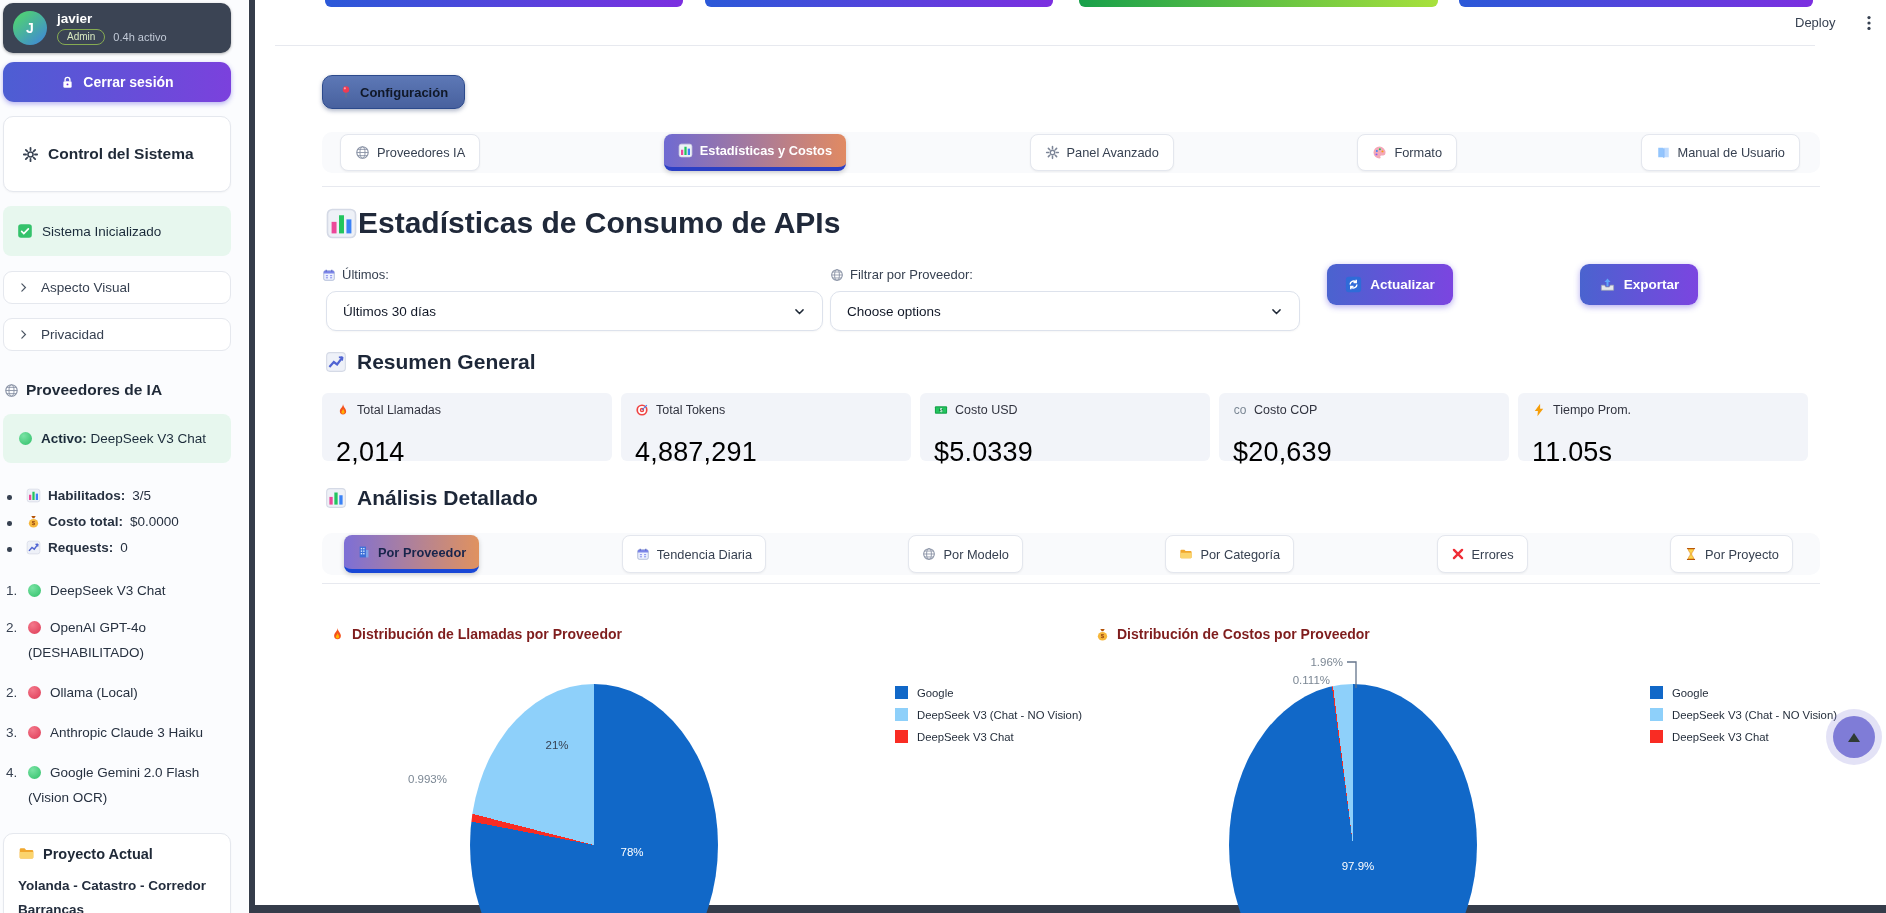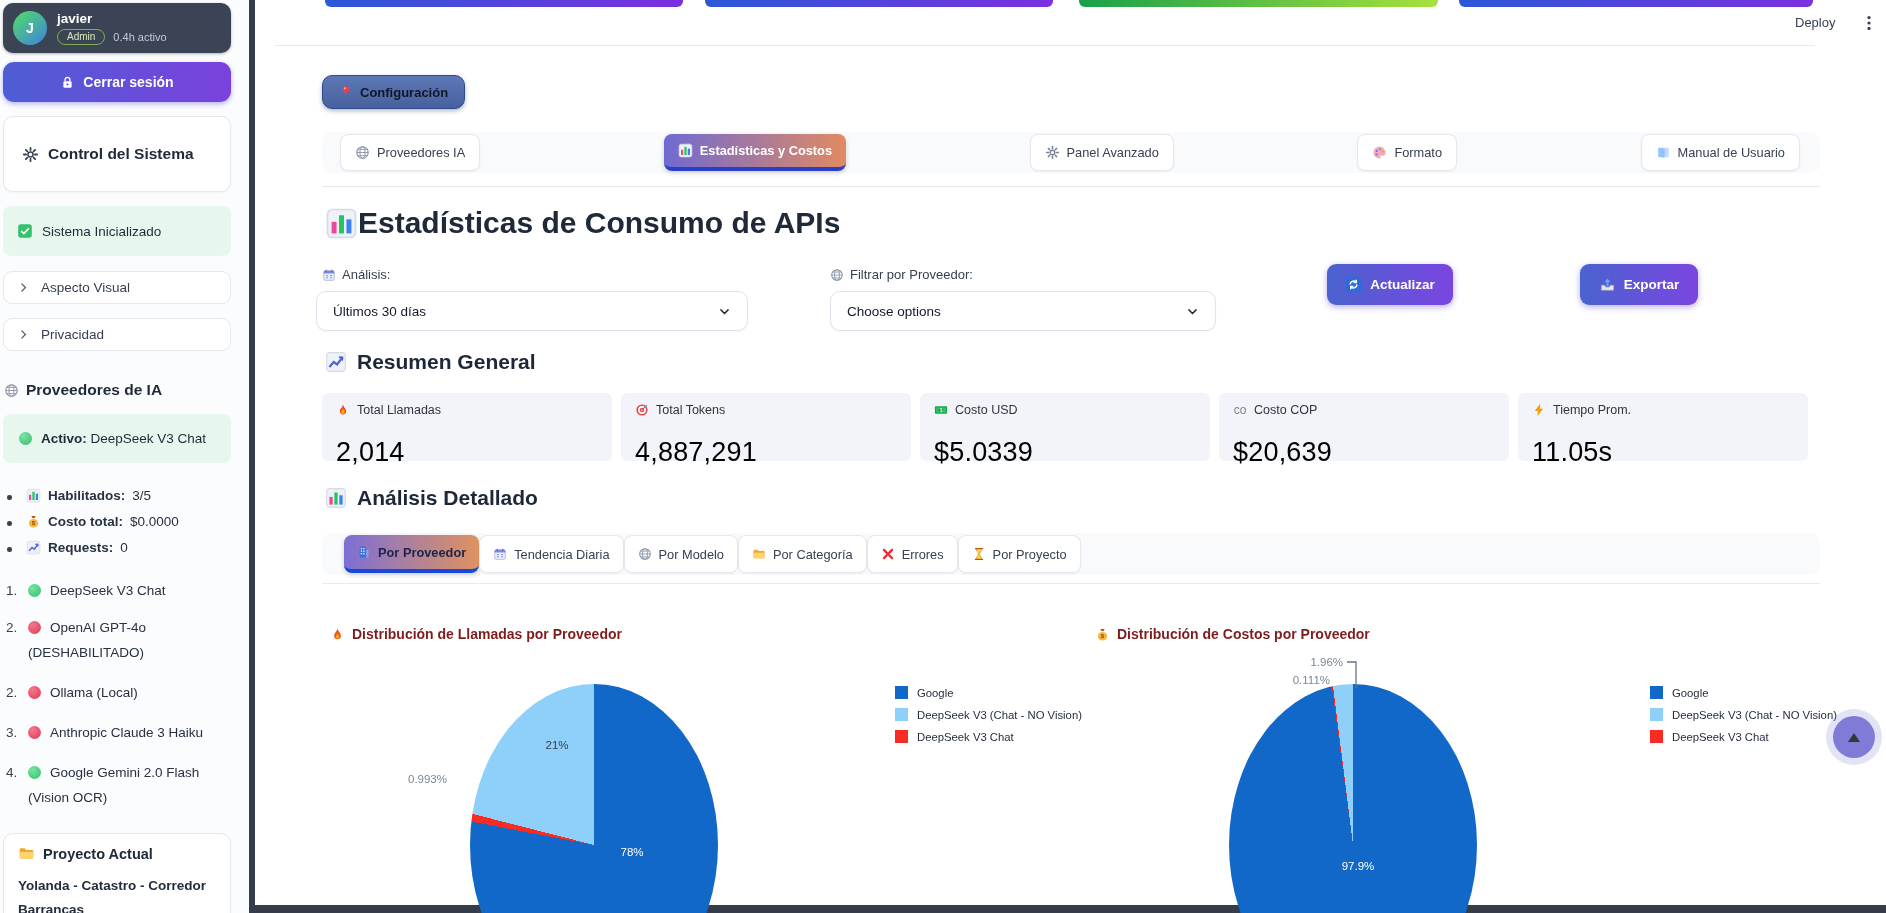--- a/index.html
+++ b/index.html
@@ -78,21 +78,21 @@
   .h2{position:absolute;display:flex;align-items:center;gap:10px;font-size:21px;font-weight:bold;color:#1d2738}
 
   
   #stat-cards{position:absolute;left:322px;top:393px;width:1486px;display:flex;gap:9px}
   .stat-card{flex:1;height:68px;background:#f2f4f9;border-radius:6px;padding:10px 14px;box-sizing:border-box}
   .stat-label{display:flex;align-items:center;gap:7px;font-size:12.5px;color:#31333f}
   .stat-value{margin-top:20px;font-size:27px;font-weight:500;color:#000000;letter-spacing:.2px}
 
   
   #subtabs-row{position:absolute;left:322px;top:533px;width:1498px;height:42px;background:#f9fafc;border-radius:10px}
-  #sub-tabs{position:absolute;left:344px;top:535px;width:1449px;display:flex;justify-content:flex-start}
+  #sub-tabs{position:absolute;left:344px;top:535px;width:1449px;display:flex;justify-content:space-between}
   .subtab{height:38px;background:#fff;border:1px solid #e4e7ee;border-radius:8px;display:flex;align-items:center;gap:7px;
        padding:0 13px;font-size:12.8px;color:#374151;box-shadow:0 1px 2px rgba(0,0,0,.05);cursor:pointer;box-sizing:border-box}
   .subtab-active{background:linear-gradient(90deg,#7d6fd6,#e0925f);color:#18254c;font-weight:600;border:none;
        border-bottom:4px solid #1947d6;box-shadow:0 2px 5px rgba(0,0,0,.18)}
   #subtabs-divider{position:absolute;left:322px;top:583px;width:1498px;height:1px;background:#e7e9ef}
 
   
   .chart{position:absolute;top:620px;height:293px}
   .chart-title{position:absolute;left:8px;top:6px;display:flex;align-items:flex-end;gap:7px;font-size:14px;font-weight:bold;color:#7f1d1d}
   .pie{position:absolute;width:248px;height:322px;border-radius:50%}
@@ -352,42 +352,42 @@
 
 <div class="fld-label" style="left:322px">
   <span class="ic" style="width:14px;height:14px">
       <svg viewBox="0 0 20 20">
         <rect x="2.5" y="4" width="15" height="13.5" rx="2" fill="#eef2ff" stroke="#94a3c8" stroke-width="1"></rect>
         <path d="M2.5 6a2 2 0 0 1 2-2h11a2 2 0 0 1 2 2v2h-15Z" fill="#7c86e8"></path>
         <path d="M6 2.5v3M14 2.5v3" stroke="#5b64c9" stroke-width="1.6"></path>
         <path d="M5.5 11h3M11.5 11h3M5.5 14h3M11.5 14h3" stroke="#7c86e8" stroke-width="1.4"></path>
       </svg>
     </span>
-  <span>Análisis:</span>
+  <span>Últimos:</span>
 </div>
 <div class="fld-label" style="left:830px">
   <span class="ic" style="width:14px;height:14px">
       <svg viewBox="0 0 20 20">
         <circle cx="10" cy="10" r="7.6" fill="none" stroke="#8a93a6" stroke-width="1.5"></circle>
         <ellipse cx="10" cy="10" rx="3.4" ry="7.6" fill="none" stroke="#8a93a6" stroke-width="1.3"></ellipse>
         <path d="M2.4 10h15.2M3.8 5.8h12.4M3.8 14.2h12.4" stroke="#8a93a6" stroke-width="1.2" fill="none"></path>
       </svg>
     </span>
   <span>Filtrar por Proveedor:</span>
 </div>
 
-<div class="select" style="left:316px;width:432px">
+<div class="select" style="left:326px;width:497px">
   <span>Últimos 30 días</span>
   <span class="ic" style="width:13px;height:13px">
       <svg viewBox="0 0 20 20">
         <path d="M4.5 7.5l5.5 5.5 5.5-5.5" stroke="#1f2937" stroke-width="2.2" fill="none" stroke-linecap="round"></path>
       </svg>
     </span>
 </div>
-<div class="select" style="left:830px;width:386px">
+<div class="select" style="left:830px;width:470px">
   <span>Choose options</span>
   <span class="ic" style="width:13px;height:13px">
       <svg viewBox="0 0 20 20">
         <path d="M4.5 7.5l5.5 5.5 5.5-5.5" stroke="#1f2937" stroke-width="2.2" fill="none" stroke-linecap="round"></path>
       </svg>
     </span>
 </div>
 
 <div class="grad-btn" style="left:1327px;width:126px">
   <span class="ic" style="width:17px;height:17px">

